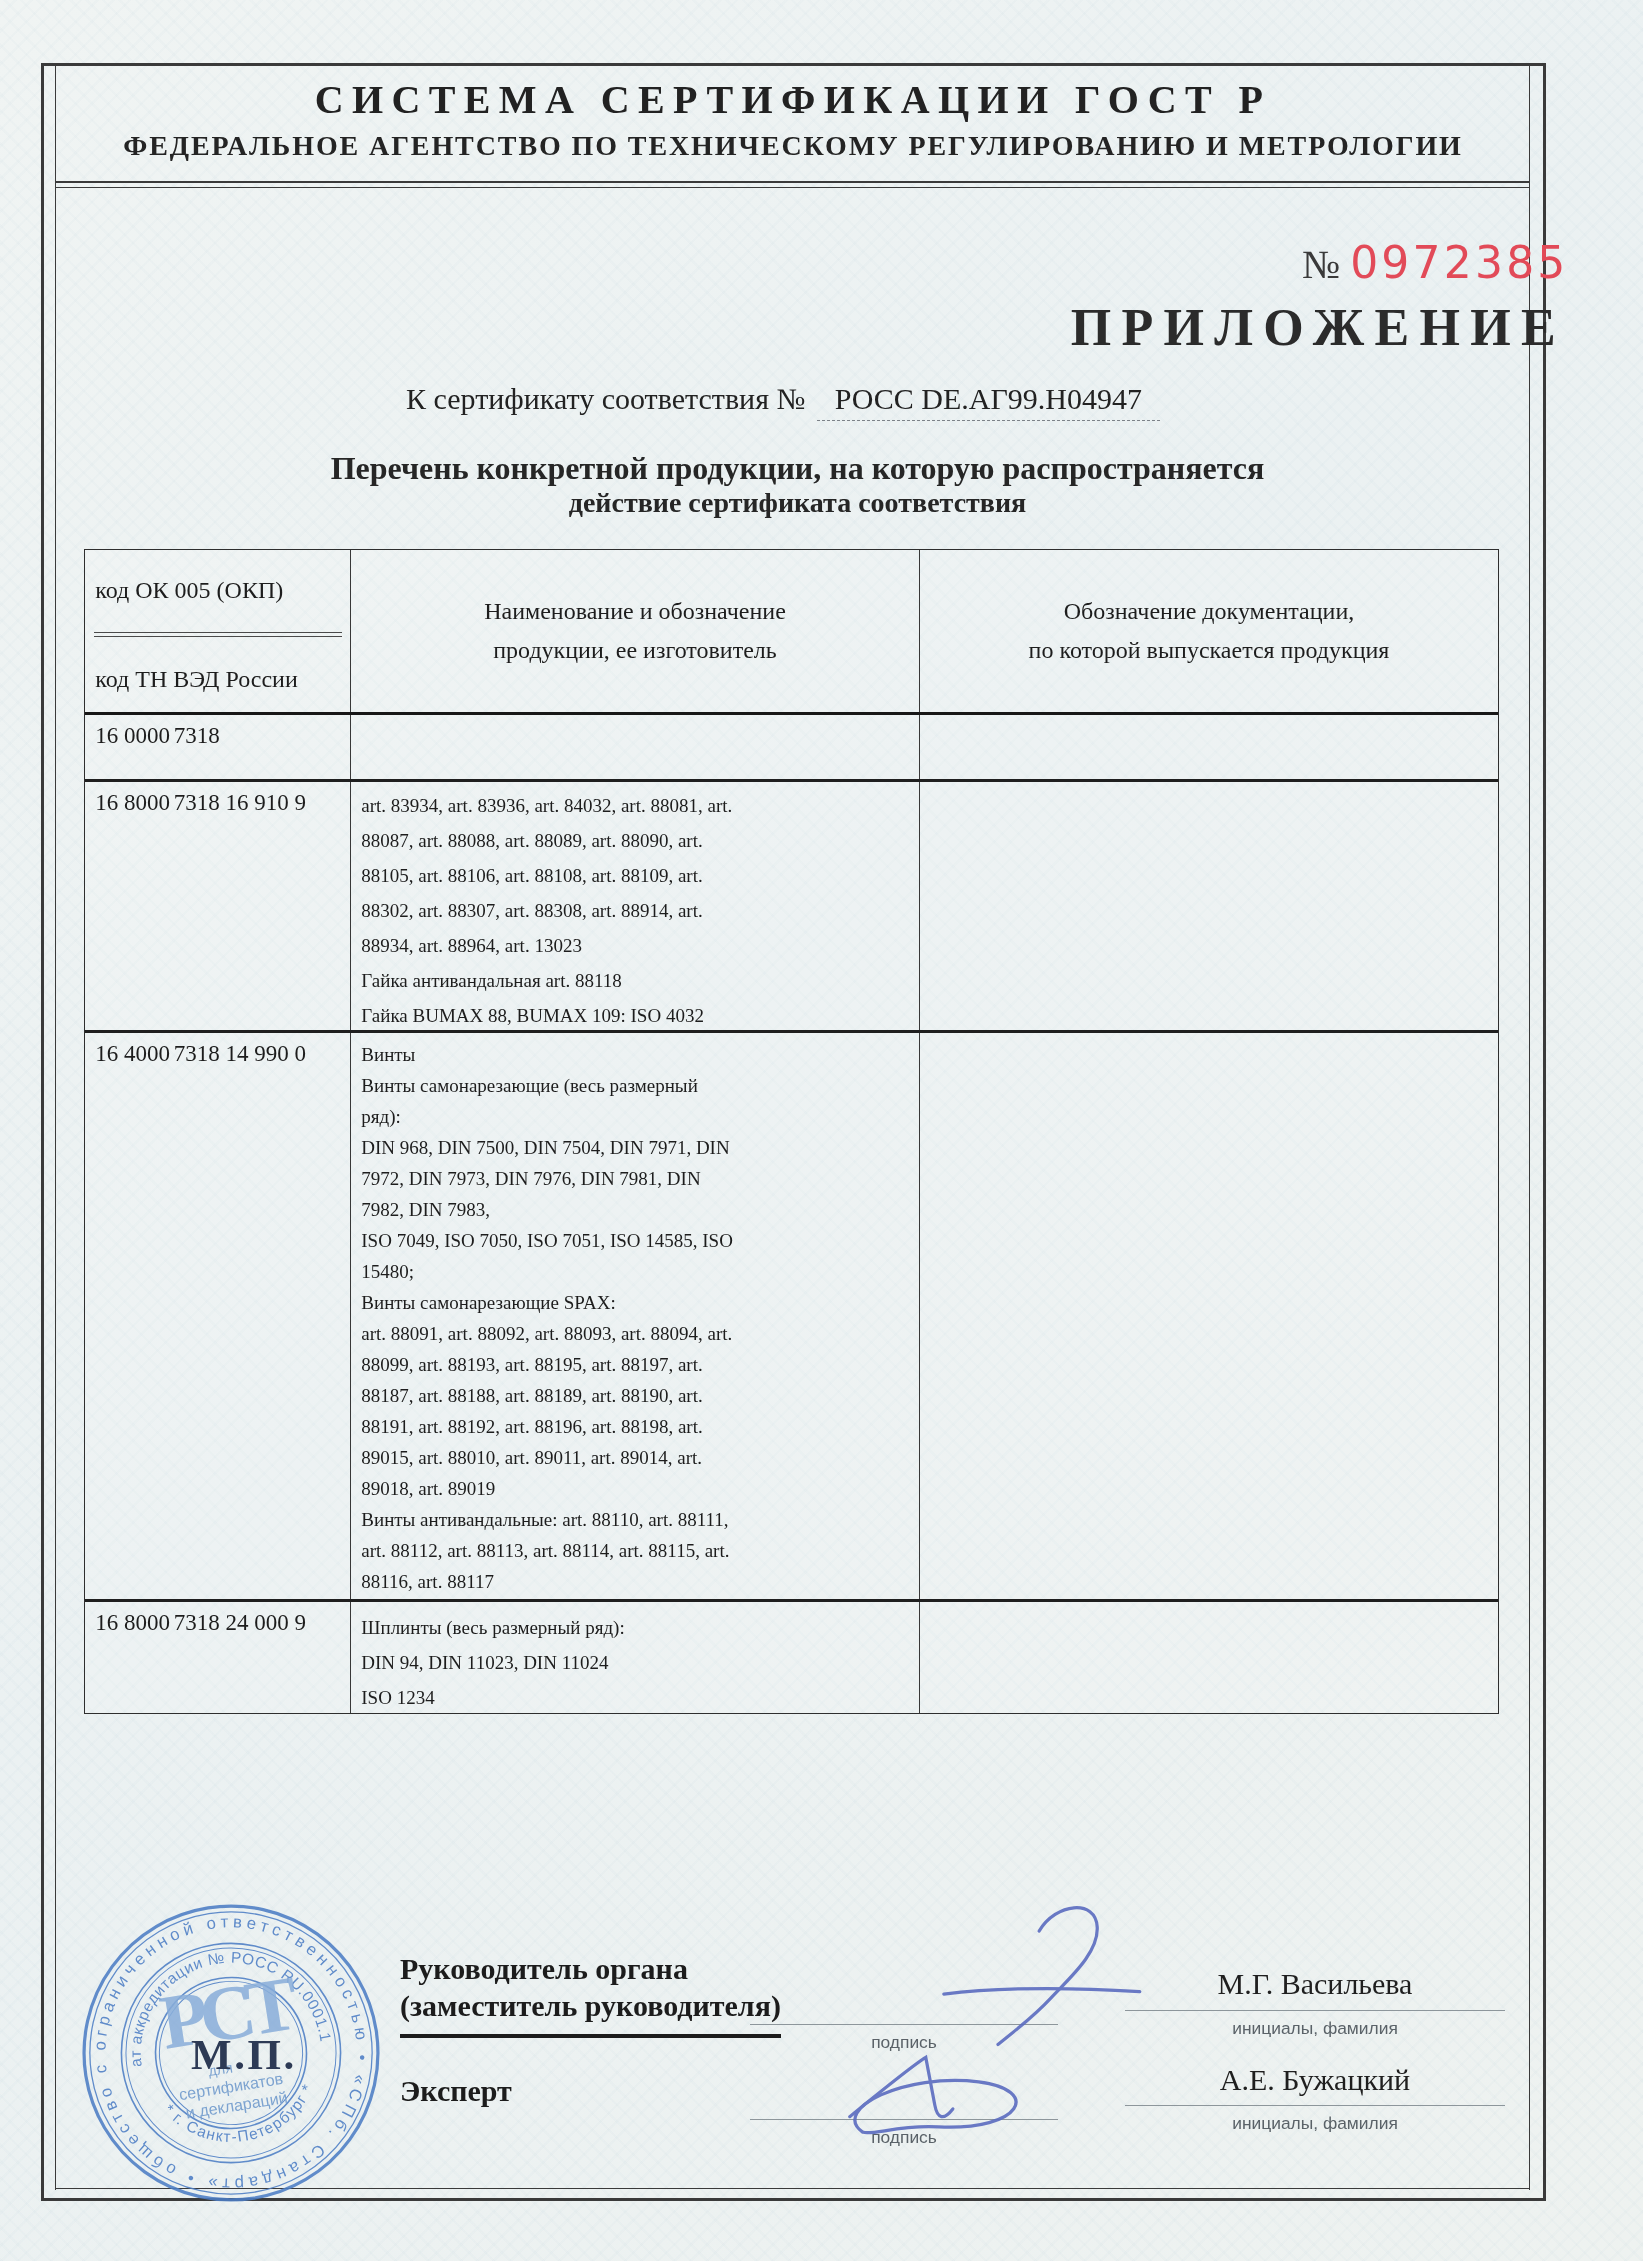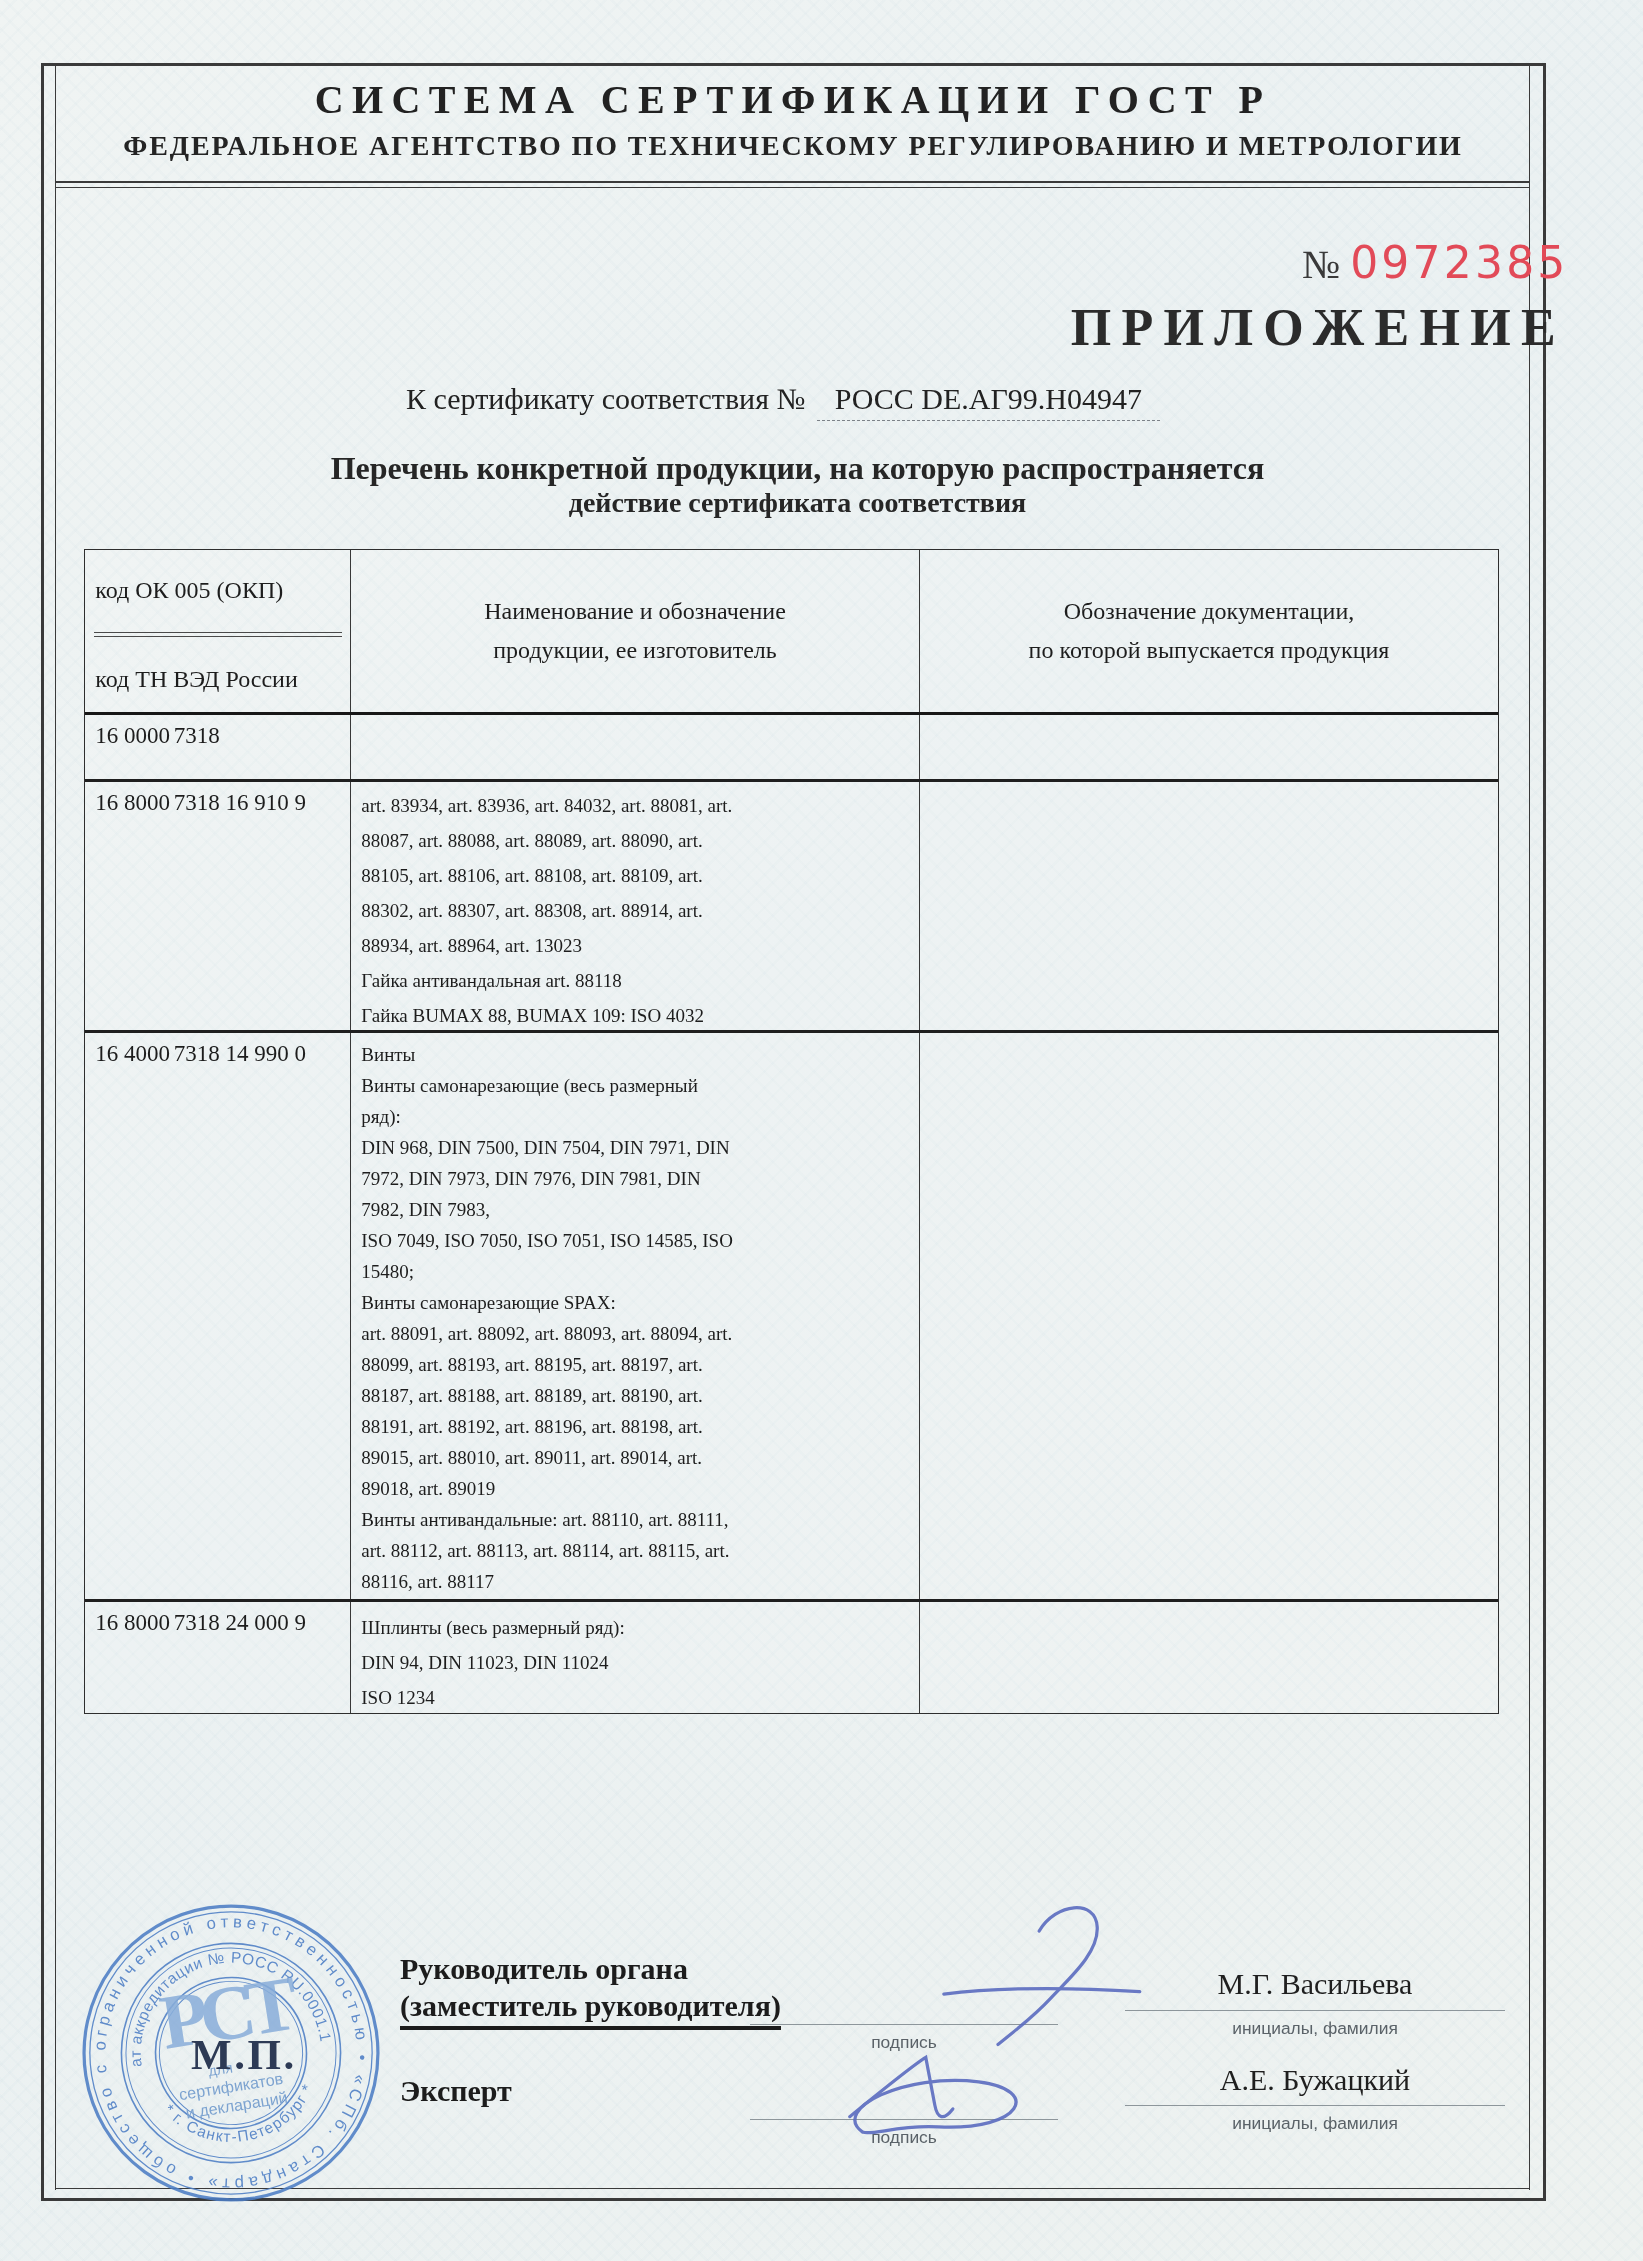--- a/index.html
+++ b/index.html
@@ -45,21 +45,21 @@
   .r2 .content-cell{line-height:35px;}
   .r3{height:566px;}
   .r3 .content-cell{line-height:31px;}
   .r4{height:138px;}
   .r4 .content-cell{line-height:35px;padding-top:10.3px;}
   .r5{height:111px;}
   .r5 .content-cell{line-height:35px;padding-top:7.7px;}
   .r1,.r2,.r3,.r4,.r5{overflow:hidden;}
   
   .role1a{left:400px;top:1952px;font-size:30px;font-weight:bold;color:#1c1c1c;}
-  .role1b{left:400px;top:1989px;font-size:30px;font-weight:bold;color:#1c1c1c;border-bottom:4.5px solid #1c1c1c;padding-bottom:3px;}
+  .role1b{left:400px;top:1989px;font-size:30px;font-weight:bold;color:#1c1c1c;border-bottom:4.5px solid #1c1c1c;padding-bottom:11px;}
   .role2{left:400px;top:2074px;font-size:30px;font-weight:bold;color:#1c1c1c;}
   .sigline{position:absolute;height:1.3px;background:#8d969b;}
   .caption{position:absolute;font-family:"Liberation Sans",sans-serif;font-size:17.4px;color:#5a6268;text-align:center;}
   .name{position:absolute;font-size:30px;color:#1f1f1f;text-align:center;}
   .mp{left:191px;top:2030px;font-size:43px;font-weight:bold;color:#2d3a55;letter-spacing:2.6px;z-index:6;}
   .footer{left:0;top:2217px;width:1644px;text-align:center;font-family:"Liberation Sans",sans-serif;font-size:14px;color:#7b8b94;letter-spacing:0.6px;}
   svg{position:absolute;}
   .nosel{user-select:none;}
 </style>
 </head>

